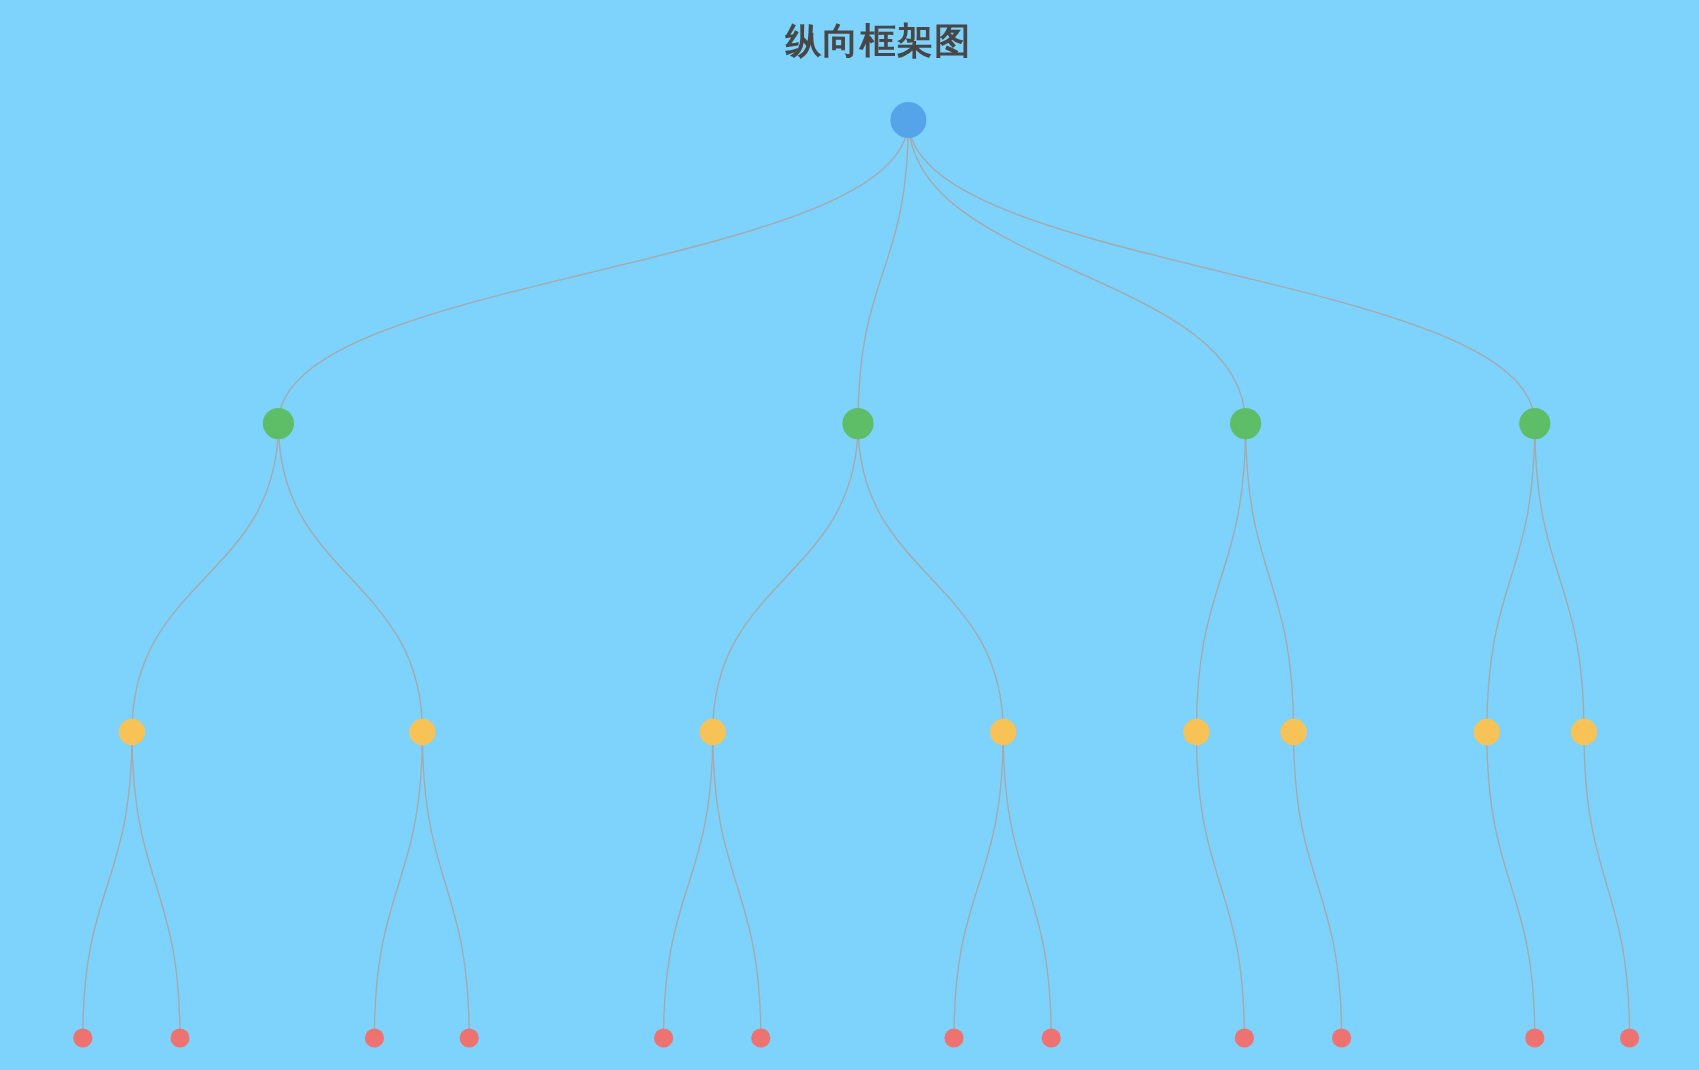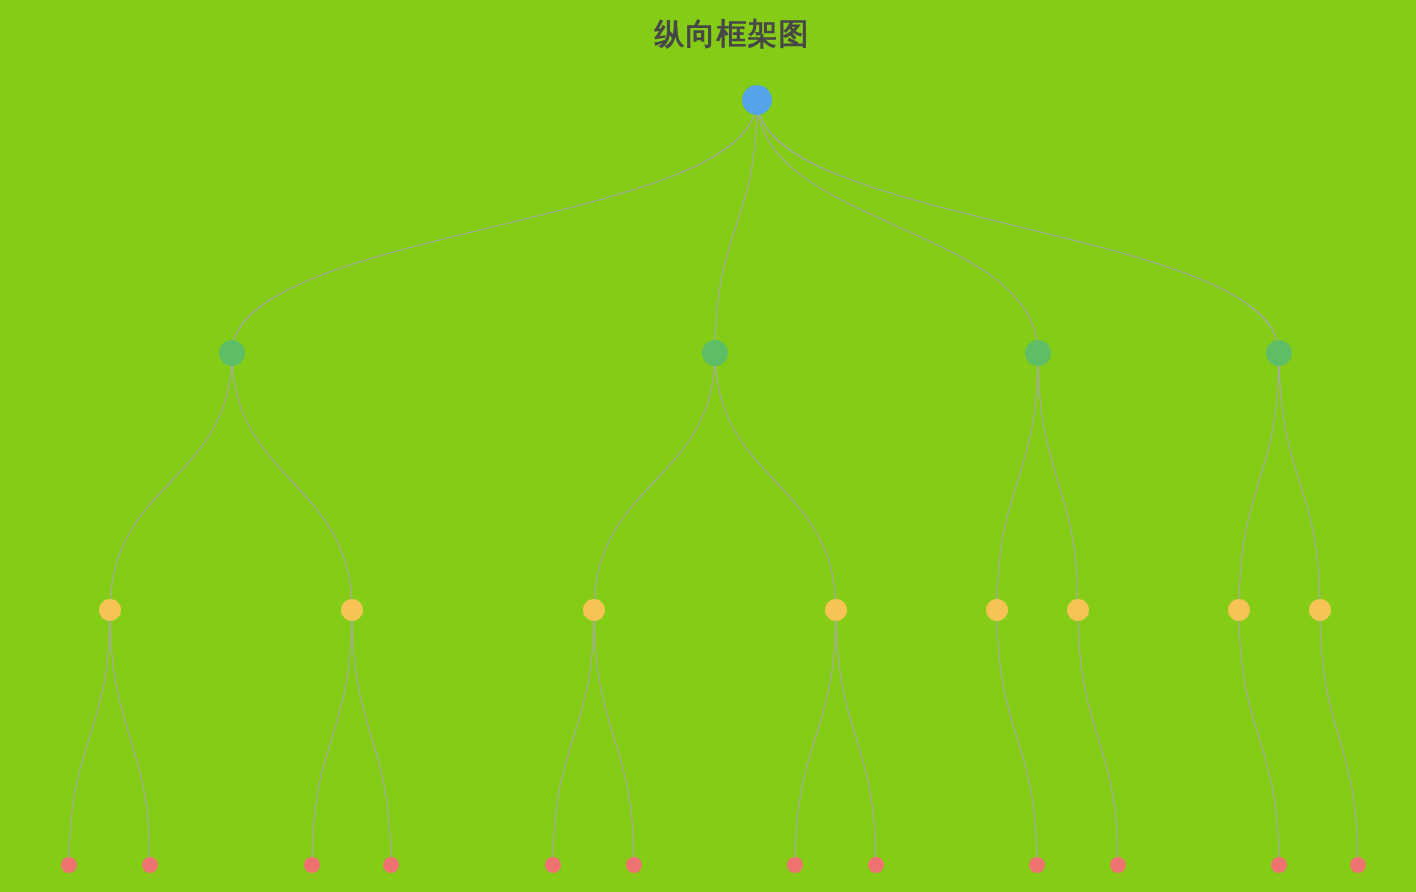--- a/index.html
+++ b/index.html
@@ -8,21 +8,21 @@
     background: #ffffff;
     width: 1416px;
     height: 892px;
     overflow: hidden;
     font-family: "Liberation Sans", "DejaVu Sans", sans-serif;
   }
   .chart {
     position: relative;
     width: 1416px;
     height: 892px;
-    background: #84cc16;
+    background: #7dd3fc;
   }
   .chart-title {
     position: absolute;
     top: 14px;
     left: 732px;
     transform: translateX(-50%);
     margin: 0;
     font-size: 30px;
     font-weight: bold;
     color: #474747;

